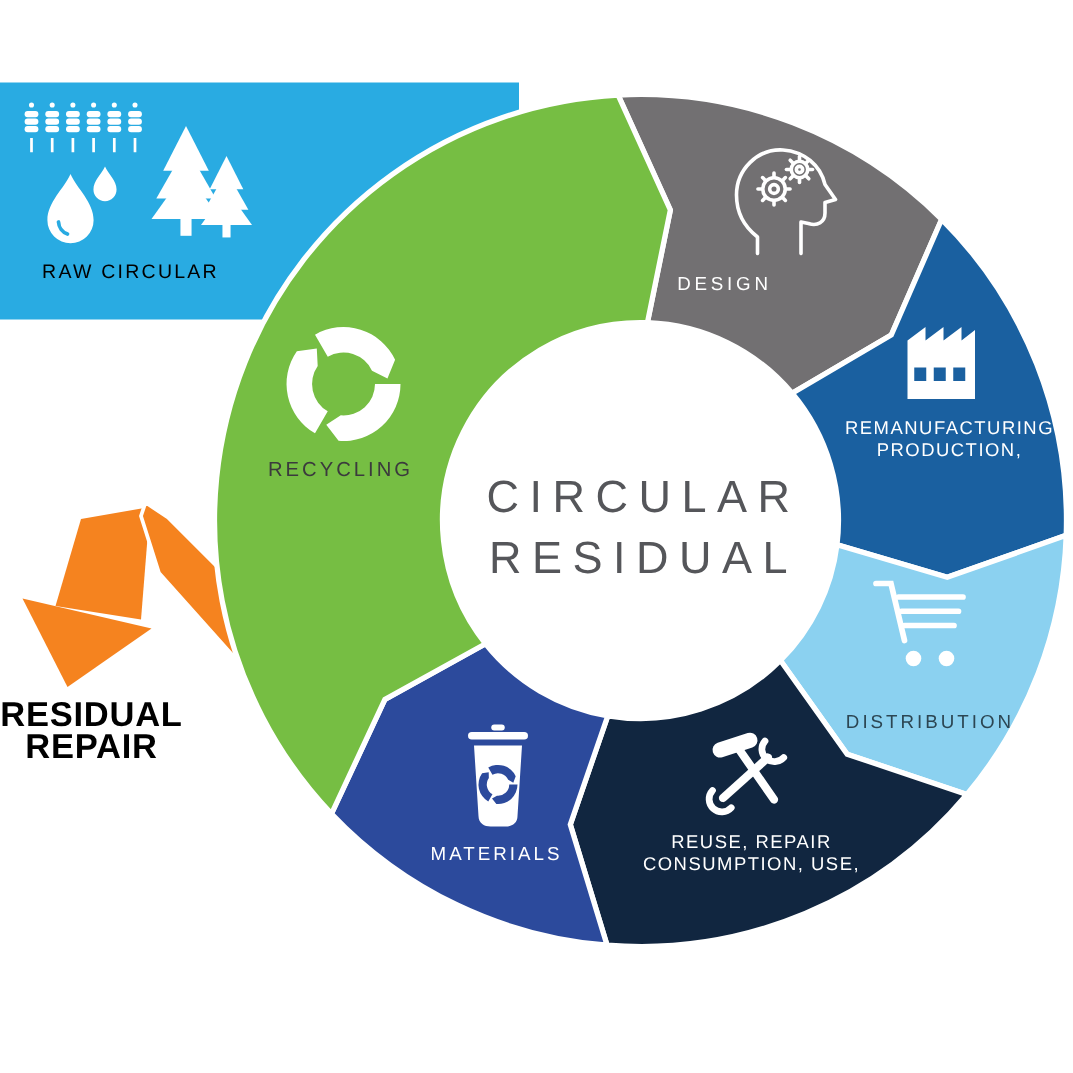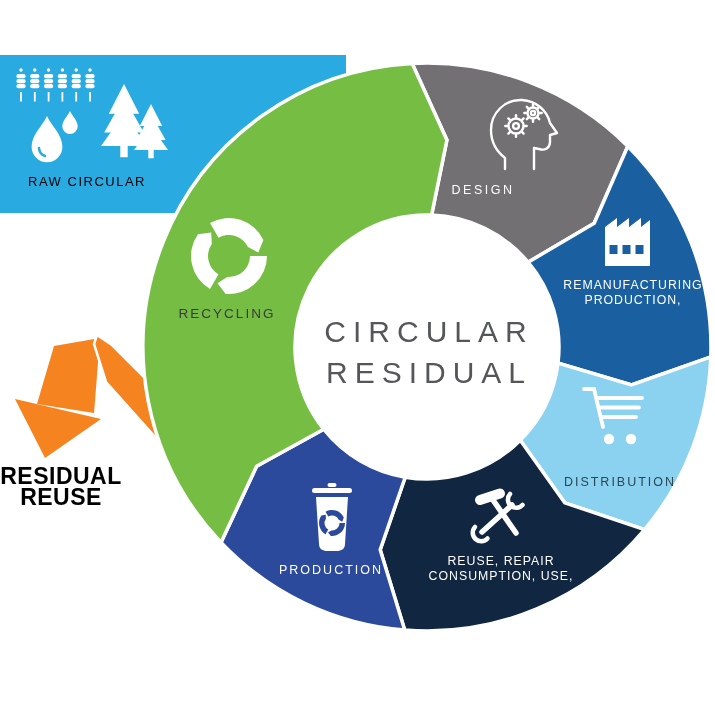--- a/index.html
+++ b/index.html
@@ -166,37 +166,37 @@
         <path d="M325.5,511.7 A13,13 0 0 1 343.8,517.5 L342.2,521.8 L338.8,519.8 A7.5,7.5 0 0 0 328.3,516.5 Z" fill="#2C4A9C"></path>
         <path d="M345.0,523.0 A13,13 0 0 1 330.9,536.0 L328.0,532.4 L331.3,530.5 A7.5,7.5 0 0 0 339.5,523.0 Z" fill="#2C4A9C"></path>
       </g>
   </g>
 </svg>
 
 <div class="lbl" id="raw-label" style="left:87px;top:181px">RAW CIRCULAR</div>
 
 <div class="lbl" id="residual-label" style="left:61px;top:487px">
   <div>RESIDUAL</div>
-  <div>REUSE</div>
+  <div>REPAIR</div>
 </div>
 
 <div class="lbl seg-lbl" style="left:483px;top:190px;letter-spacing:2.5px">DESIGN</div>
 
 <div class="lbl seg-lbl two-line" style="left:633px;top:293px">
   <div>REMANUFACTURING</div>
   <div>PRODUCTION,</div>
 </div>
 
 <div class="lbl seg-lbl dist" style="left:620px;top:482px">DISTRIBUTION</div>
 
 <div class="lbl seg-lbl two-line" style="left:501px;top:569px">
   <div>REUSE, REPAIR</div>
   <div>CONSUMPTION, USE,</div>
 </div>
 
-<div class="lbl seg-lbl" style="left:331px;top:570px">PRODUCTION</div>
+<div class="lbl seg-lbl" style="left:331px;top:570px">MATERIALS</div>
 
 <div class="lbl seg-lbl dark" id="recycling-label" style="left:227px;top:313px">RECYCLING</div>
 
 <div class="lbl" id="title" style="left:429px;top:352px">
   <div>CIRCULAR</div>
   <div>RESIDUAL</div>
 </div>
 
 </body></html>

